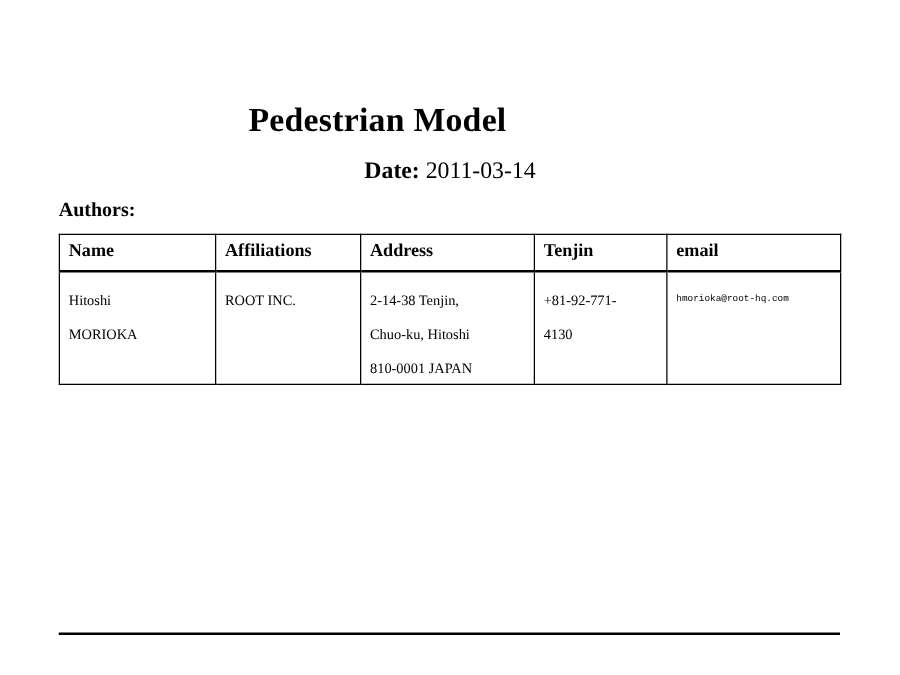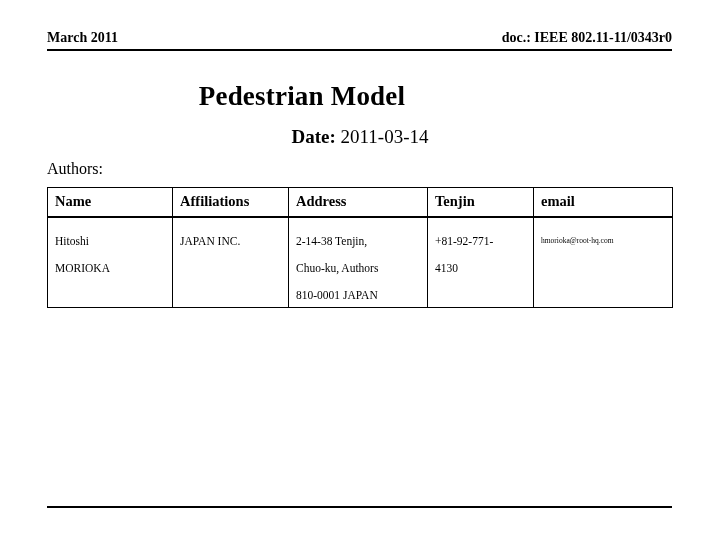--- a/index.html
+++ b/index.html
@@ -82,21 +82,21 @@
   .subtitle .val {
     font-weight: normal;
   }
 
   
   .authors-label {
     position: absolute;
     left: 47px;
     top: 159px;
     font-size: 16px;
-    font-weight: normal;
+    font-weight: bold;
     line-height: 20px;
   }
 
   .authors-table {
     position: absolute;
     left: 47px;
     top: 187px;
     width: 625px;
     border-collapse: collapse;
     table-layout: fixed;
@@ -118,20 +118,21 @@
   .authors-table tbody td {
     font-size: 11.5px;
     font-weight: normal;
     line-height: 15px;
     height: 58px;
   }
   .authors-table tbody td.email-cell {
     font-size: 7.5px;
     line-height: 11px;
     padding-top: 5px;
+    font-family: Liberation Mono, monospace;
   }
   .col-name    { width: 125px; }
   .col-affil   { width: 116px; }
   .col-address { width: 139px; }
   .col-phone   { width: 106px; }
   .col-email   { width: 139px; }
 
   .cell-line {
     display: block;
     white-space: nowrap;
@@ -175,27 +176,20 @@
     right: 0;
     top: 0;
     white-space: nowrap;
   }
 </style>
 </head>
 <body>
 
 <div class="slide">
 
-  <div class="header">
-    <div class="header-row">
-      <span class="header-left">March 2011</span>
-      <span class="header-right">doc.: IEEE 802.11-11/0343r0</span>
-    </div>
-    <div class="header-rule"></div>
-  </div>
 
   <div class="title">Pedestrian Model</div>
 
   <div class="subtitle">
     <span class="lbl">Date:</span>
     <span class="val">2011-03-14</span>
   </div>
 
   <div class="authors-label">Authors:</div>
 
@@ -216,25 +210,25 @@
         <th>email</th>
       </tr>
     </thead>
     <tbody>
       <tr>
         <td>
           <span class="cell-line">Hitoshi</span>
           <span class="cell-line">MORIOKA</span>
         </td>
         <td>
-          <span class="cell-line">JAPAN INC.</span>
+          <span class="cell-line">ROOT INC.</span>
         </td>
         <td>
           <span class="cell-line">2-14-38 Tenjin,</span>
-          <span class="cell-line">Chuo-ku, Authors</span>
+          <span class="cell-line">Chuo-ku, Hitoshi</span>
           <span class="cell-line">810-0001 JAPAN</span>
         </td>
         <td>
           <span class="cell-line">+81-92-771-</span>
           <span class="cell-line">4130</span>
         </td>
         <td class="email-cell">
           <span class="cell-line">hmorioka@root-hq.com</span>
         </td>
       </tr>

